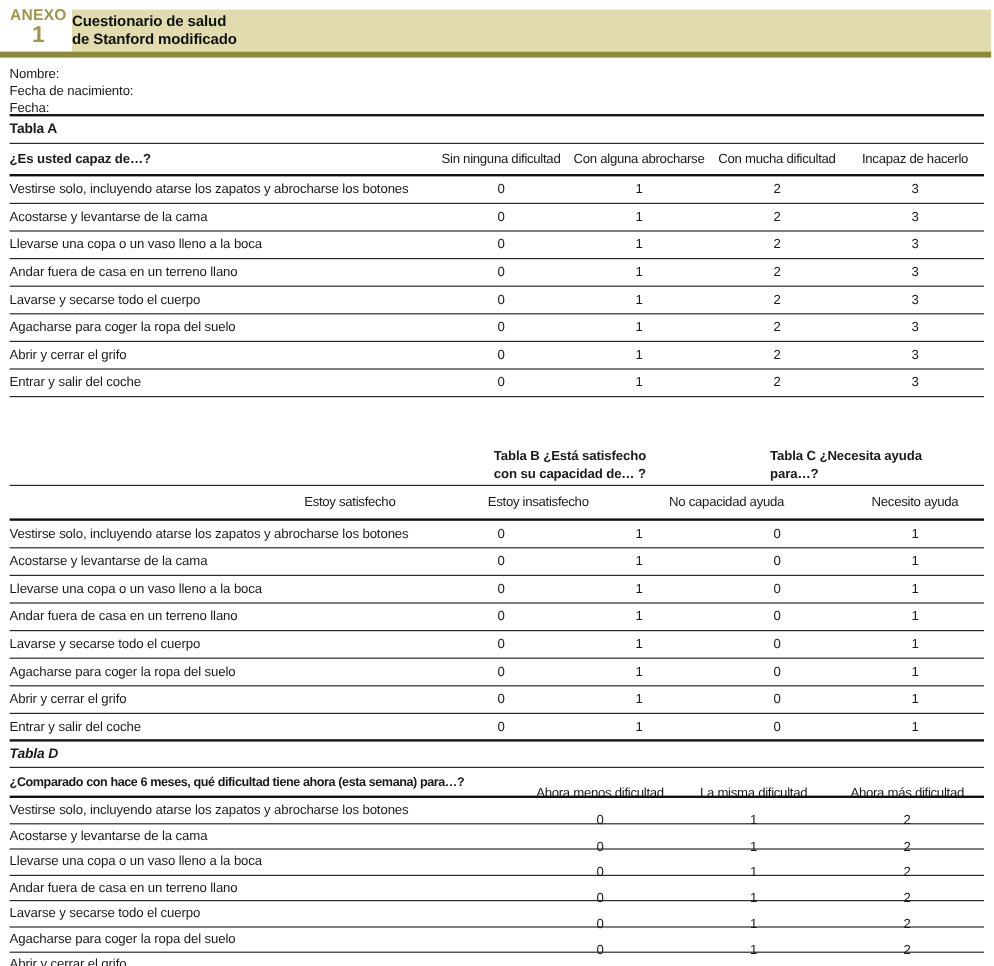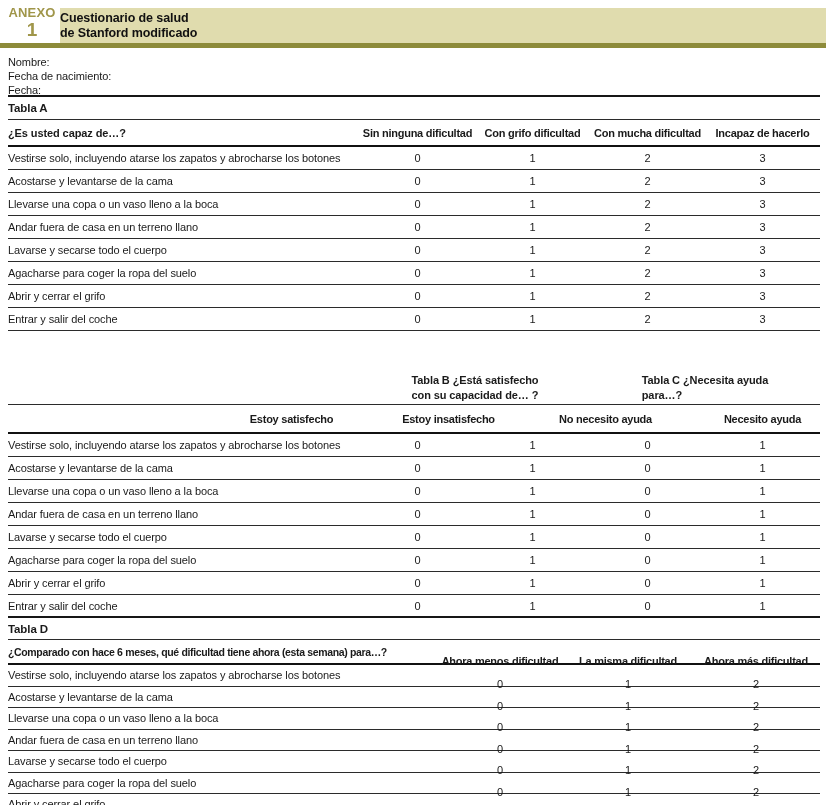--- a/index.html
+++ b/index.html
@@ -27,36 +27,36 @@
   .olive-bar{position:absolute;left:0;top:43px;width:826px;height:5px;background:var(--olive);}
   
   .fields{margin:0 8px;height:49px;padding-top:7px;border-bottom:2px solid #161616;}
   .field-line{font-size:11px;line-height:14px;}
   
   .content{margin:0 8px;}
   .section-label-row{height:23px;display:flex;align-items:center;border-bottom:1px solid var(--rule);
     font-size:11.5px;font-weight:bold;}
   .head-row{display:flex;align-items:center;border-bottom:2px solid #111;}
   .head-row .question{flex:1;font-size:11px;font-weight:bold;white-space:nowrap;}
-  .hcell{font-size:11px;font-weight:bold;text-align:center;white-space:nowrap;letter-spacing:-0.25px;}
+  .hcell{font-size:11px;font-weight:normal;text-align:center;white-space:nowrap;letter-spacing:-0.25px;}
   .c4{width:115px;flex:0 0 115px;}
   .c3{width:128px;flex:0 0 128px;margin-top:18px;}
   .trow{height:23px;display:flex;align-items:center;border-bottom:1px solid var(--rule);}
   .trow .tlabel{flex:1;font-size:11px;white-space:nowrap;}
   .tcell{font-size:11px;text-align:center;}
   #tableA-head{height:27px;}
   
   .bc-span-row{height:34px;display:flex;align-items:center;border-bottom:1px solid var(--rule);margin-top:40px;}
   .bc-span-row .spacer{flex:1;}
   .span-cell{width:230px;flex:0 0 230px;display:flex;justify-content:center;}
   .span-cell .span-inner{text-align:left;font-size:11px;font-weight:bold;line-height:15px;white-space:nowrap;}
   .bc-head{height:29px;gap:42px;}
   #bc-body .trow:last-child{border-bottom-width:2px;border-bottom-color:#161616;}
   
-  #tableD-label{height:22px;}
+  #tableD-label{height:22px;font-style:italic;}
   #tableD-head{height:25px;}
   #tableD-head .question{font-size:10.5px;letter-spacing:-0.35px;}
   #d-body .trow{height:21.5px;}
   .bottom-bar{width:826px;height:5px;background:var(--graybar);}
 </style>
 </head>
 <body>
 
 <div class="header">
   <div class="annex-block">
@@ -75,21 +75,21 @@
   <div class="field-line">Fecha de nacimiento:</div>
   <div class="field-line">Fecha:</div>
 </div>
 
 <div class="content">
 
   <div class="section-label-row">Tabla A</div>
   <div class="head-row" id="tableA-head">
     <div class="question">¿Es usted capaz de…?</div>
     <div class="hcell c4">Sin ninguna dificultad</div>
-    <div class="hcell c4">Con grifo dificultad</div>
+    <div class="hcell c4">Con alguna abrocharse</div>
     <div class="hcell c4">Con mucha dificultad</div>
     <div class="hcell c4">Incapaz de hacerlo</div>
   </div>
   <div id="a-body">
       <div class="trow">
         <div class="tlabel">Vestirse solo, incluyendo atarse los zapatos y abrocharse los botones</div>
         <div class="tcell c4">0</div>
         <div class="tcell c4">1</div>
         <div class="tcell c4">2</div>
         <div class="tcell c4">3</div>
@@ -157,21 +157,21 @@
       <div class="span-inner">
         <div>Tabla C ¿Necesita ayuda</div>
         <div>para…?</div>
       </div>
     </div>
   </div>
   <div class="head-row bc-head">
     <div class="question"></div>
     <div class="hcell c4">Estoy satisfecho</div>
     <div class="hcell c4">Estoy insatisfecho</div>
-    <div class="hcell c4">No necesito ayuda</div>
+    <div class="hcell c4">No capacidad ayuda</div>
     <div class="hcell c4">Necesito ayuda</div>
   </div>
   <div id="bc-body">
       <div class="trow">
         <div class="tlabel">Vestirse solo, incluyendo atarse los zapatos y abrocharse los botones</div>
         <div class="tcell c4">0</div>
         <div class="tcell c4">1</div>
         <div class="tcell c4">0</div>
         <div class="tcell c4">1</div>
       </div>

